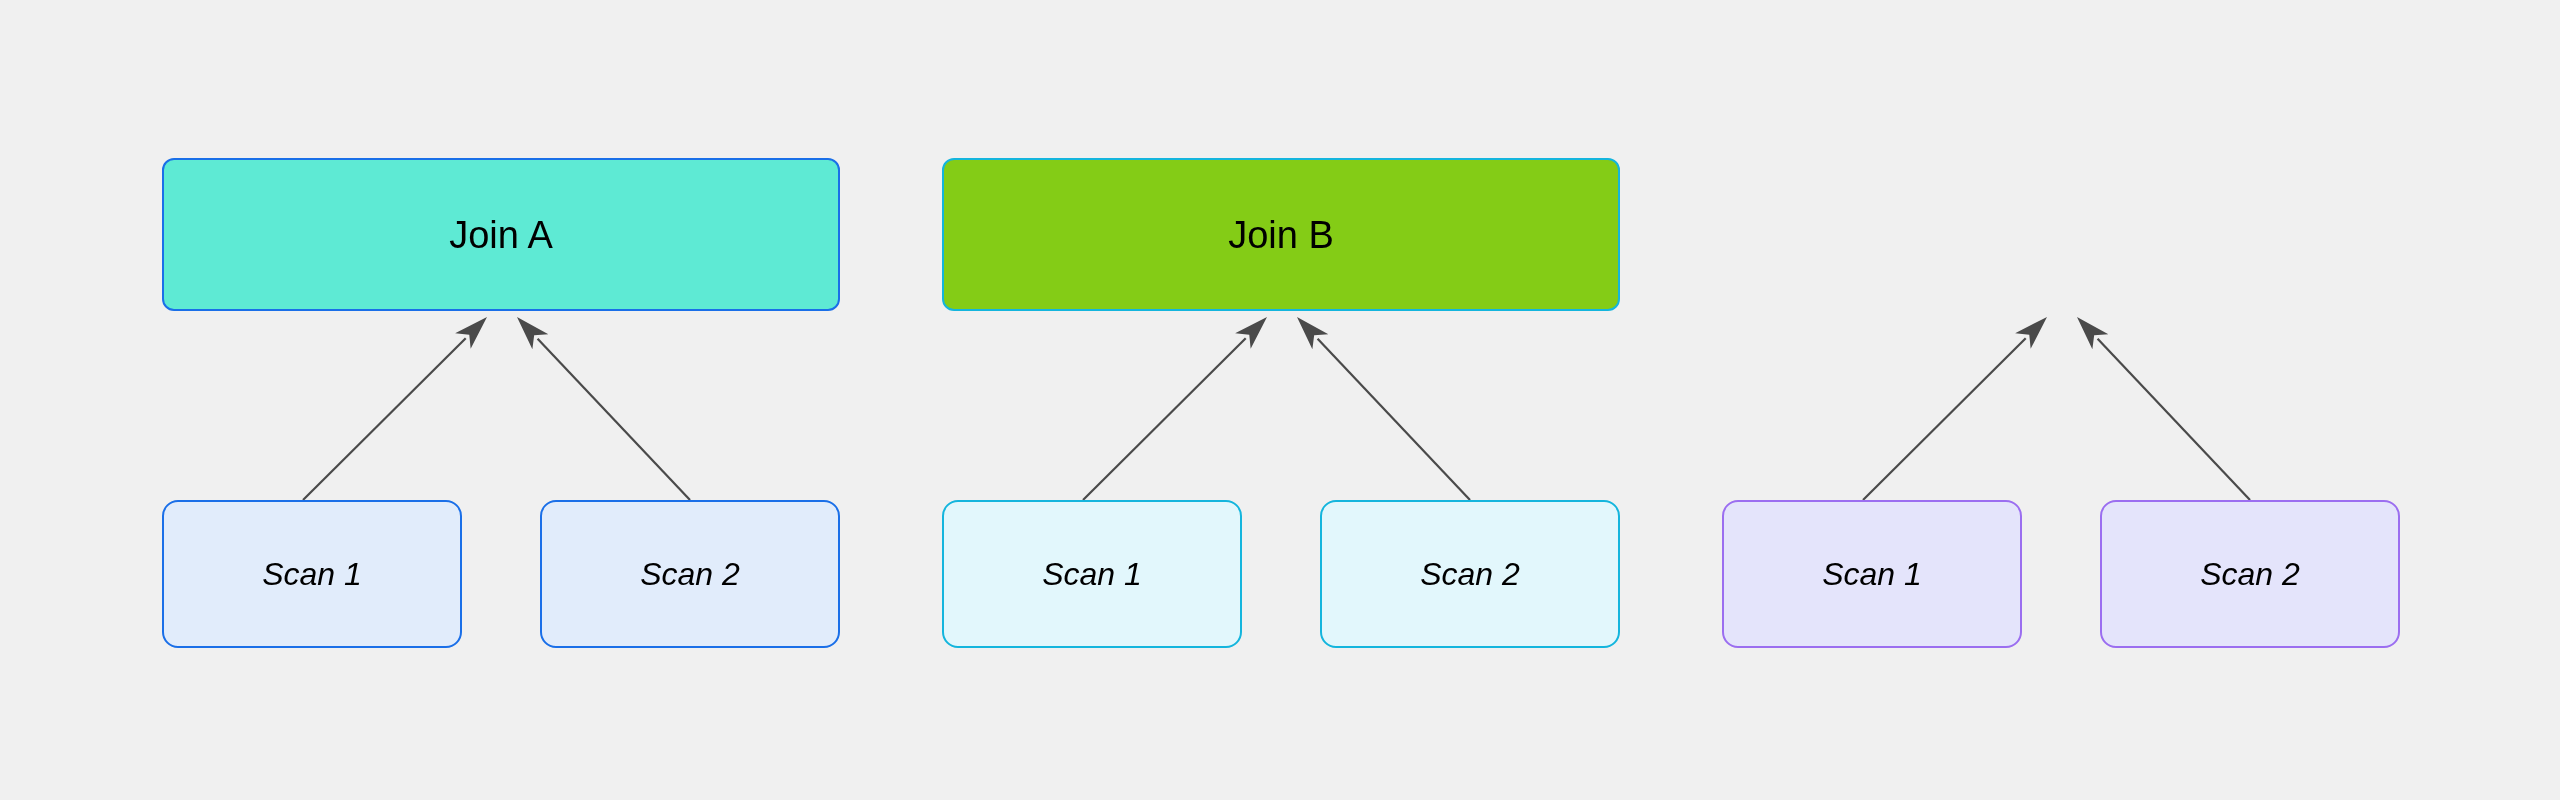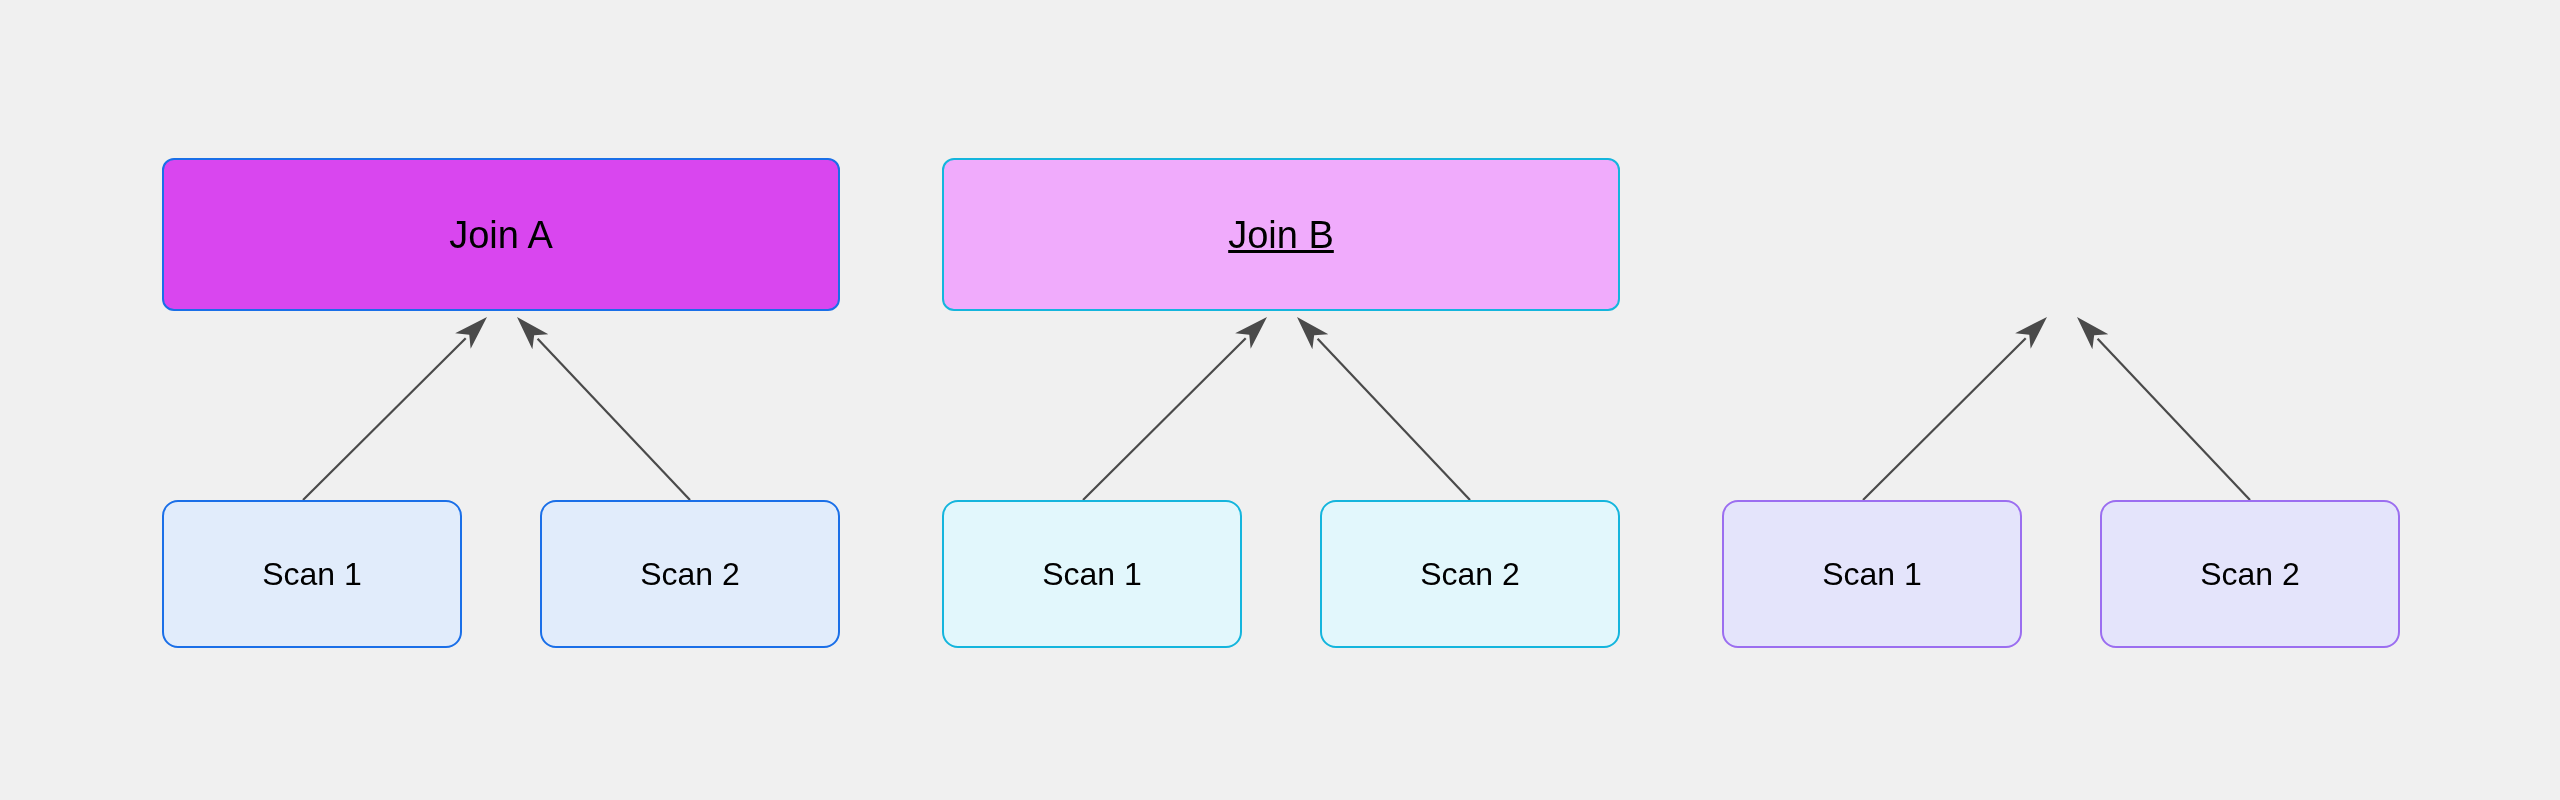--- a/index.html
+++ b/index.html
@@ -48,20 +48,21 @@
     height: 153px;
     border-radius: 12px;
     font-size: 38px;
   }
   .node-scan {
     top: 500px;
     width: 300px;
     height: 148px;
     border-radius: 16px;
     font-size: 32px;
+    font-style: italic;
   }
   .node-scan.scan-left  { left: 0px; }
   .node-scan.scan-right { left: 378px; }
 
   .node-label {
     display: block;
     pointer-events: none;
     white-space: nowrap;
   }
 
@@ -88,38 +89,38 @@
 <body style="background: rgb(240, 240, 240);">
 
 <div id="diagram-canvas">
     <div class="group" style="left: 162px;">
       <svg class="edge-layer" viewBox="0 0 678 800" width="678" height="800">
         <line x1="141" y1="500" x2="303.72907388313376" y2="338.1553232575354" class="edge-line" stroke="#4a4a4a"></line>
         <polygon points="325,317 308.64990226198125,348.77537260139104 307.2742282359448,334.6294360479462 293.13599853978866,333.17669344902254" class="edge-head" fill="#4a4a4a"></polygon>
         <line x1="528" y1="500" x2="375.6091977787126" y2="338.80048088730865" class="edge-line" stroke="#4a4a4a"></line>
         <polygon points="355,317 386.3506004745541,334.15050582008854 372.17433148226047,335.16706740609055 370.3635811571944,349.2639175244778" class="edge-head" fill="#4a4a4a"></polygon>
       </svg>
-      <div class="node node-join" style="background: #d946ef; border-color: rgb(26, 111, 232); justify-content: center;">
+      <div class="node node-join" style="background: #5eead4; border-color: rgb(26, 111, 232); justify-content: center;">
         <span class="node-label">Join A</span>
       </div>
       <div class="node node-scan scan-left" style="background: rgb(225, 236, 251); border-color: rgb(26, 111, 232);">
         <span class="node-label">Scan 1</span>
       </div>
       <div class="node node-scan scan-right" style="background: rgb(225, 236, 251); border-color: rgb(26, 111, 232);">
         <span class="node-label">Scan 2</span>
       </div>
     </div>
     <div class="group" style="left: 942px;">
       <svg class="edge-layer" viewBox="0 0 678 800" width="678" height="800">
         <line x1="141" y1="500" x2="303.72907388313376" y2="338.1553232575354" class="edge-line" stroke="#4a4a4a"></line>
         <polygon points="325,317 308.64990226198125,348.77537260139104 307.2742282359448,334.6294360479462 293.13599853978866,333.17669344902254" class="edge-head" fill="#4a4a4a"></polygon>
         <line x1="528" y1="500" x2="375.6091977787126" y2="338.80048088730865" class="edge-line" stroke="#4a4a4a"></line>
         <polygon points="355,317 386.3506004745541,334.15050582008854 372.17433148226047,335.16706740609055 370.3635811571944,349.2639175244778" class="edge-head" fill="#4a4a4a"></polygon>
       </svg>
-      <div class="node node-join" style="background: #f0abfc; border-color: rgb(20, 181, 221); text-decoration: underline;">
+      <div class="node node-join" style="background: #84cc16; border-color: rgb(20, 181, 221);">
         <span class="node-label">Join B</span>
       </div>
       <div class="node node-scan scan-left" style="background: rgb(226, 247, 252); border-color: rgb(20, 181, 221);">
         <span class="node-label">Scan 1</span>
       </div>
       <div class="node node-scan scan-right" style="background: rgb(226, 247, 252); border-color: rgb(20, 181, 221);">
         <span class="node-label">Scan 2</span>
       </div>
     </div>
     <div class="group" style="left: 1722px;">

